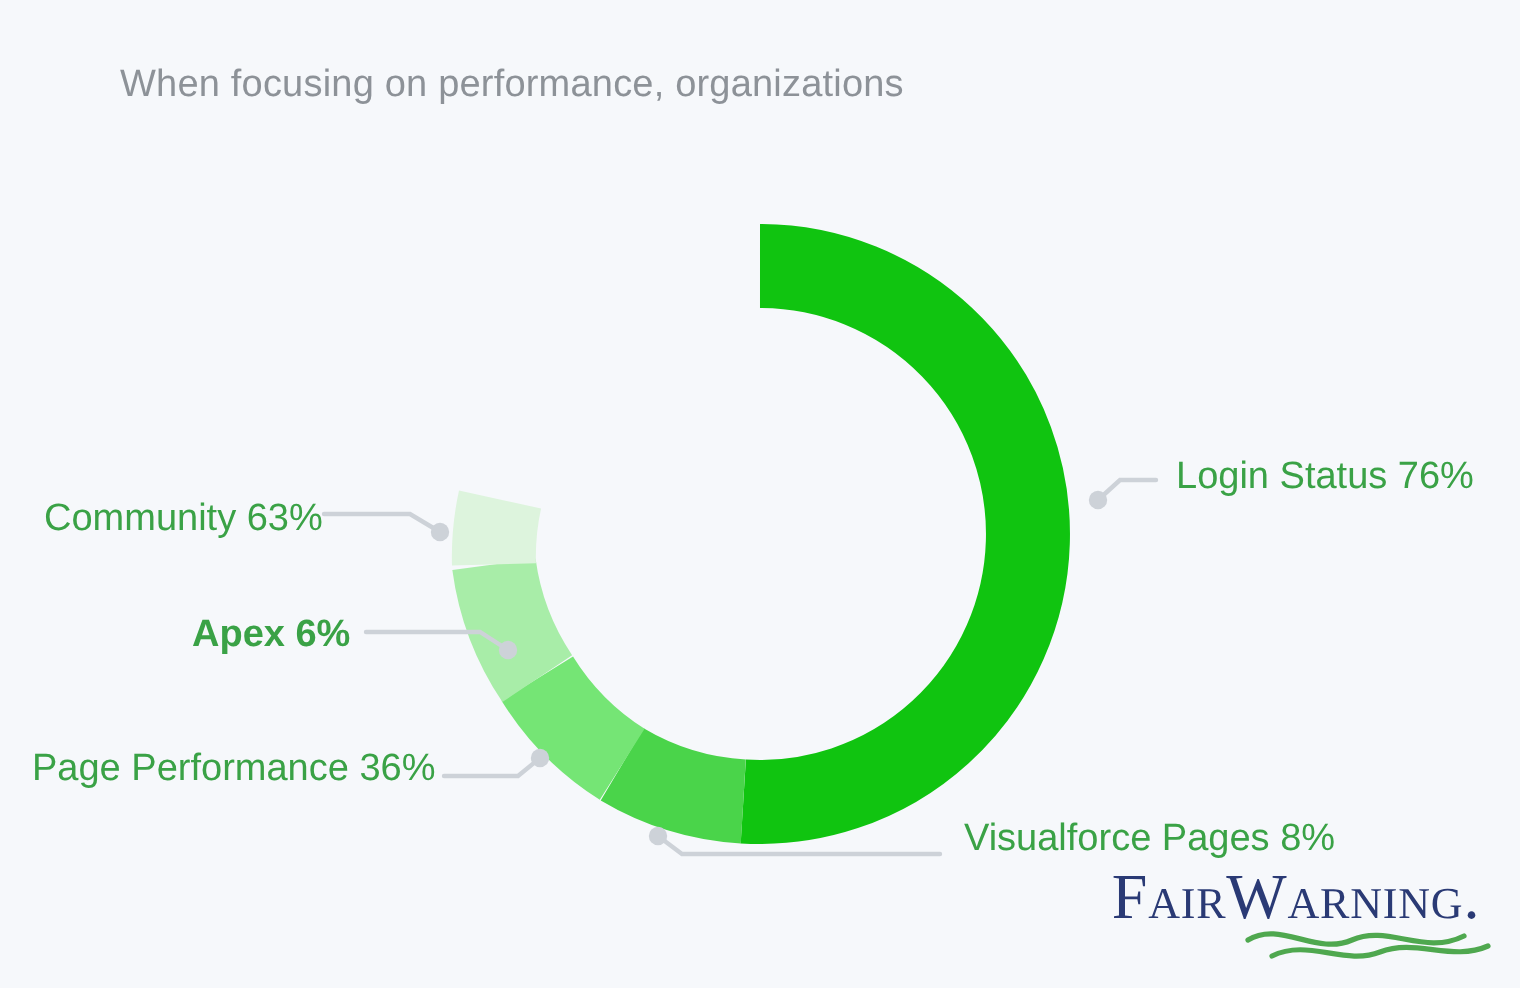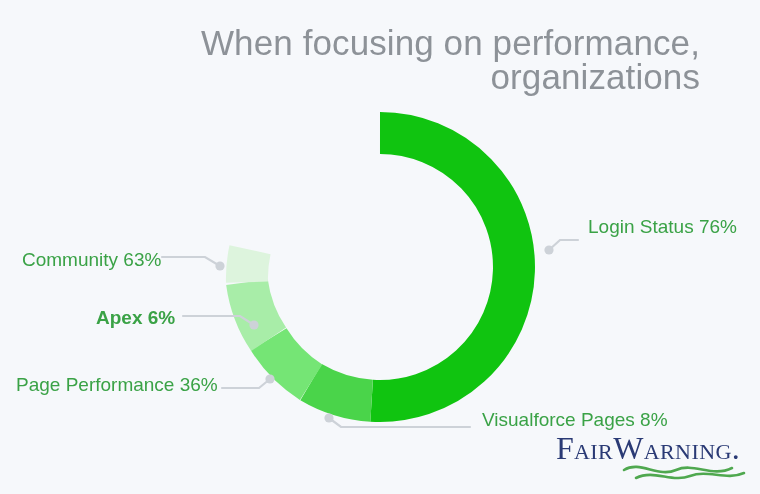--- a/index.html
+++ b/index.html
@@ -18,23 +18,23 @@
     width: 760px;
     height: 494px;
     background: #f6f8fb;
   }
   
   .title {
     position: absolute;
     top: 26px;
     left: 60px;
     width: 640px;
-    text-align: right;
+    text-align: left;
     color: #8d9298;
-    font-size: 35px;
+    font-size: 19px;
     line-height: 34px;
     font-weight: 400;
     letter-spacing: 0.1px;
   }
   .title-line { display: block; }
 
   
   #donut-svg {
     position: absolute;
     left: 0;
@@ -67,21 +67,21 @@
   .callout {
     position: absolute;
     color: #3aa246;
     font-size: 19px;
     white-space: nowrap;
     font-weight: 400;
   }
   .cl-community        { left: 22px;  top: 249px; }
   .cl-apex             { left: 96px;  top: 307px; font-weight: bold; }
   .cl-pageperformance  { left: 16px;  top: 374px; }
-  .cl-loginstatus      { left: 588px; top: 216px; }
+  .cl-loginstatus      { left: 588px; top: 228px; }
   .cl-visualforce      { left: 482px; top: 409px; }
 
   
   .logo {
     position: absolute;
     left: 548px;
     top: 434px;
     width: 200px;
     text-align: center;
   }

